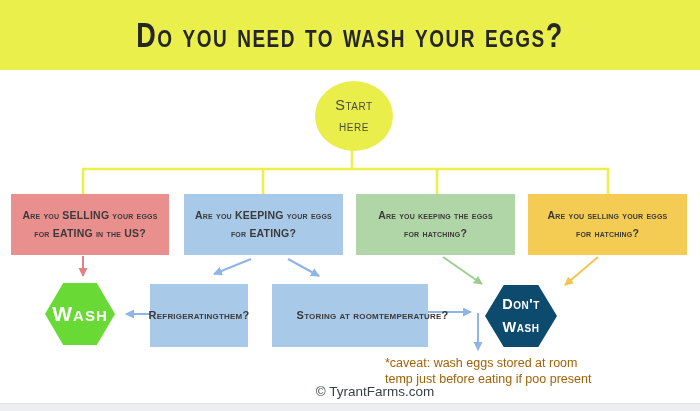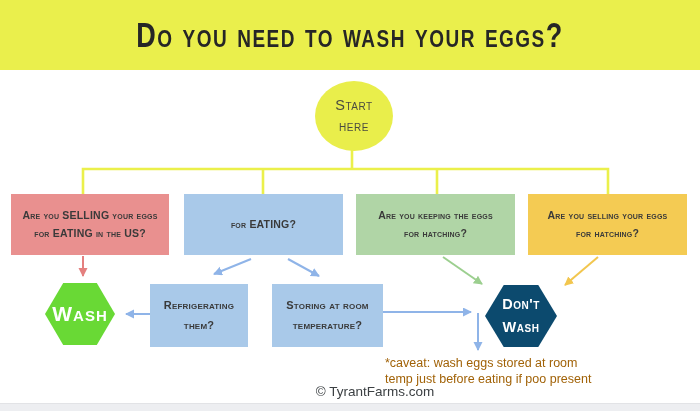--- a/index.html
+++ b/index.html
@@ -31,27 +31,27 @@
     color:#3a3a3a;z-index:2;letter-spacing:0.2px;
   }
   .qbox span{display:block;white-space:nowrap;}
   .q1{left:11px;width:158px;background:#e9908f;}
   .q2{left:184px;width:159px;background:#a9c9e9;}
   .q3{left:356px;width:159px;background:#b0d5a6;}
   .q4{left:528px;width:159px;background:#f4cb53;}
   
   .sbox{
     position:absolute;top:284px;height:63px;background:#a9c9e9;
-    display:flex;flex-direction:column;align-items:center;justify-content:center;text-align:center;
+    display:flex;flex-direction:row;align-items:center;justify-content:center;text-align:center;
     font-weight:bold;font-variant:small-caps;font-size:11px;line-height:1.8;
     color:#3a3a3a;z-index:2;letter-spacing:0.2px;
   }
   .sbox span{display:block;white-space:nowrap;}
   .s1{left:150px;width:98px;}
-  .s2{left:272px;width:111px;}
+  .s2{left:272px;width:111px;padding-left:45px;}
   
   .hex{
     position:absolute;display:flex;flex-direction:column;align-items:center;justify-content:center;
     clip-path:polygon(26% 0%,74% 0%,100% 50%,74% 100%,26% 100%,0% 50%);
     color:#ffffff;font-weight:bold;font-variant:small-caps;text-align:right;z-index:3;
   }
   .hex-wash{left:45px;top:283px;width:70px;height:62px;background:#69d935;font-size:21px;letter-spacing:1px;}
   .hex-dont{left:485px;top:285px;width:72px;height:62px;background:#0c4a6e;font-size:14.5px;line-height:1.6;letter-spacing:0.5px;}
   .hex span{display:block;white-space:nowrap;}
   
@@ -113,20 +113,21 @@
   <div class="start">
     <span>Start</span>
     <span>here</span>
   </div>
 
   <div class="qbox q1">
     <span>Are you SELLING your eggs</span>
     <span>for EATING in the US?</span>
   </div>
   <div class="qbox q2">
+    <span>Are you KEEPING your eggs</span>
     <span>for EATING?</span>
   </div>
   <div class="qbox q3">
     <span>Are you keeping the eggs</span>
     <span>for hatching?</span>
   </div>
   <div class="qbox q4">
     <span>Are you selling your eggs</span>
     <span>for hatching?</span>
   </div>

